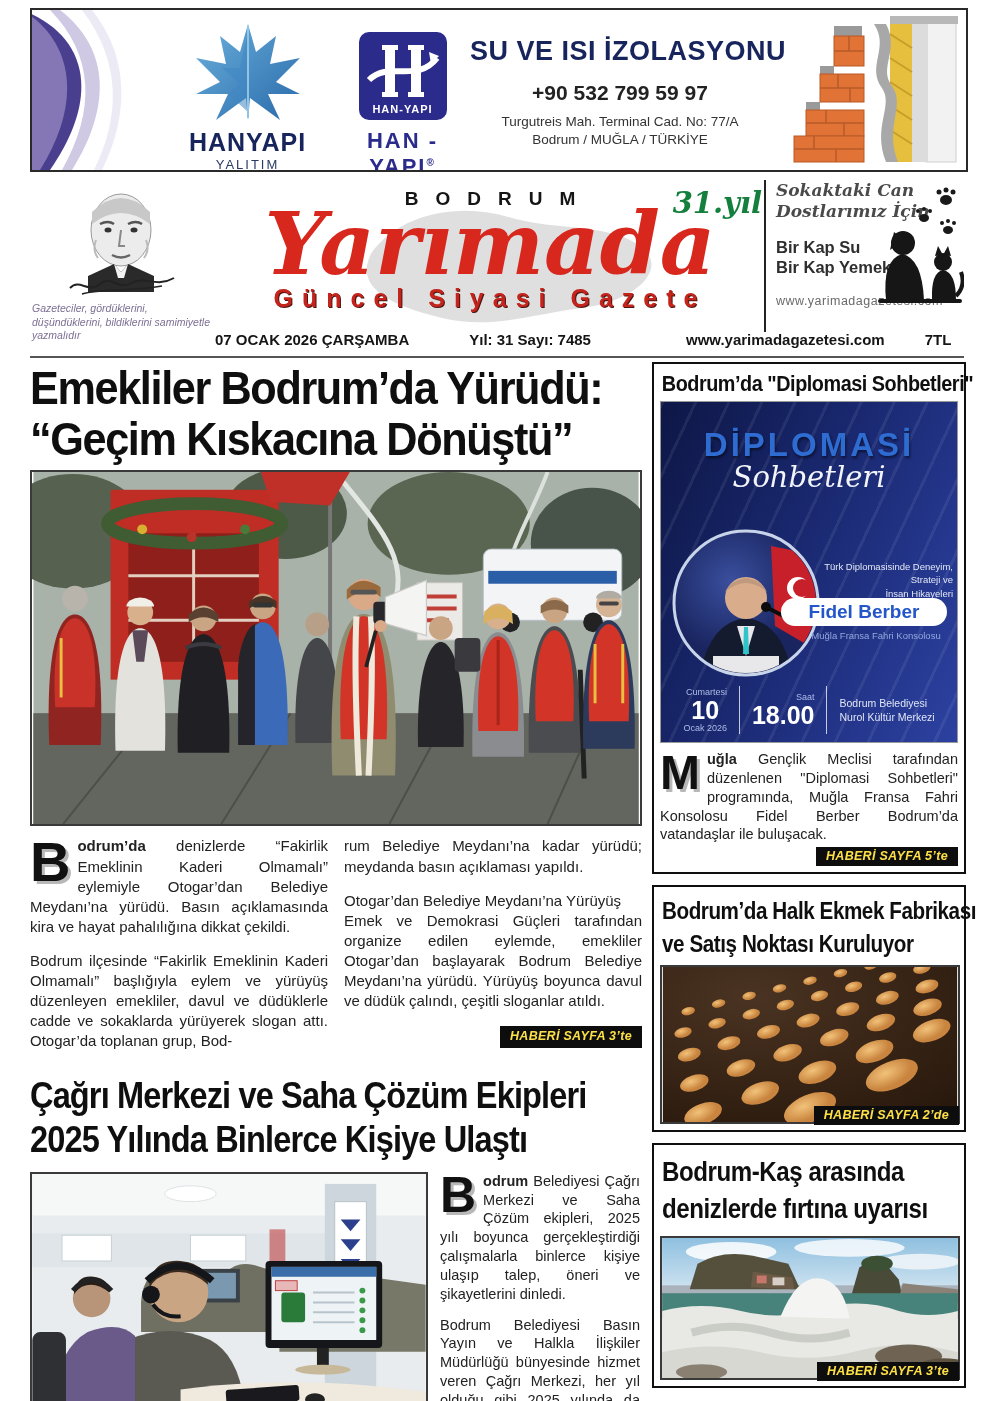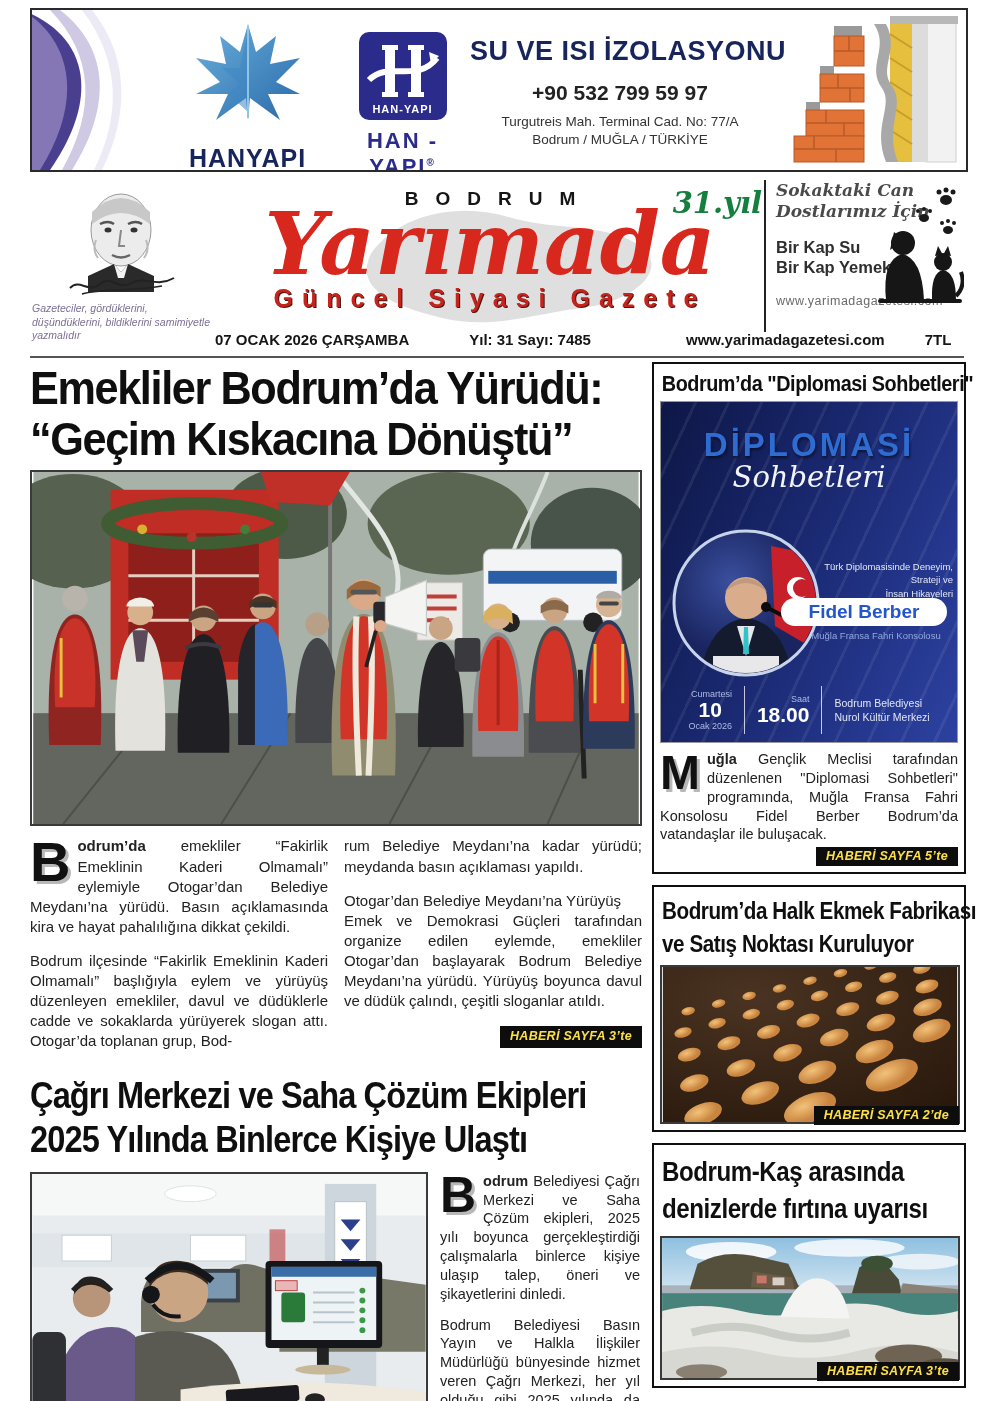--- a/index.html
+++ b/index.html
@@ -3,21 +3,21 @@
 <meta charset="utf-8">
 <style>
   html,body{margin:0;padding:0;background:#888;}
   .page{position:relative;width:996px;height:1401px;background:#ffffff;margin:0 auto;
         font-family:"Liberation Sans",sans-serif;color:#1a1a1a;overflow:hidden;}
 
   
   .ad-banner{position:absolute;left:30px;top:8px;width:934px;height:160px;border:2px solid #2a2a2a;background:#fff;overflow:hidden;}
   .swoosh{position:absolute;left:0;top:0;height:160px;width:130px;}
   .leaf-block{position:absolute;left:128px;top:14px;width:175px;text-align:center;}
-  .leaf-title{font-size:25px;font-weight:bold;color:#17255c;letter-spacing:1px;margin-top:20px;}
+  .leaf-title{font-size:25px;font-weight:bold;color:#17255c;letter-spacing:1px;margin-top:4px;}
   .leaf-sub{font-size:13px;color:#2a3a66;letter-spacing:2px;}
   .sqlogo-block{position:absolute;left:308px;top:22px;width:125px;text-align:center;}
   .sqlogo{position:relative;width:88px;height:88px;margin:0 auto;background:#2b2b8c;border-radius:10px;}
   .sqlogo-text{position:absolute;left:0;right:0;bottom:5px;color:#fff;font-size:11px;font-weight:bold;letter-spacing:1px;}
   .brand-name{font-size:22px;font-weight:bold;color:#2b2b8c;letter-spacing:2px;margin-top:8px;}
   .brand-name sup{font-size:10px;}
   .iso-block{position:absolute;left:438px;top:26px;width:300px;text-align:center;}
   .iso-title{font-size:27px;font-weight:bold;color:#17255c;letter-spacing:0.5px;white-space:nowrap;}
   .iso-phone{font-size:21px;font-weight:bold;color:#222;margin-top:14px;}
   .iso-addr{font-size:13.5px;color:#333;margin-top:8px;line-height:1.35;}
@@ -98,21 +98,21 @@
   .poster-photo{position:absolute;left:10px;top:126px;}
   .poster-desc{position:absolute;right:4px;top:158px;width:152px;color:#e2e8f6;font-size:9.5px;
       line-height:1.4;text-align:right;}
   .speaker-box{position:absolute;right:10px;top:196px;width:166px;background:#fff;border-radius:14px;
       text-align:center;font-weight:bold;color:#2356c8;font-size:19px;padding:3px 0;margin-left:14px;}
   .speaker-title{position:absolute;right:4px;top:228px;width:154px;color:#93a8de;font-size:9.5px;text-align:center;}
   .poster-footer{position:absolute;left:0;right:0;bottom:8px;display:flex;justify-content:center;
       align-items:center;color:#fff;}
   .pf-cell{padding:0 12px;text-align:center;}
   .pf-small{font-size:9px;color:#aebbe8;text-align:right;}
-  .pf-big{font-size:21px;font-weight:bold;line-height:1.05;}
+  .pf-big{font-size:25px;font-weight:bold;line-height:1.05;}
   .pf-venue{font-size:10.5px;text-align:left;line-height:1.35;color:#dfe5f6;}
   .pf-div{width:1px;height:48px;background:rgba(255,255,255,.75);}
 </style>
 </head>
 <body>
 
 <div class="page">
 
   <div class="ad-banner">
     <svg class="swoosh" viewBox="0 0 130 160">
@@ -389,21 +389,21 @@
           <g transform="translate(412,158)">
               <circle r="12" fill="#caa584"></circle>
               <path d="M-23,120 C-25,42 -11,14 0,14 C11,14 25,42 23,120 Z" fill="#26262a"></path>
               <rect x="14" y="10" width="26" height="34" rx="4" fill="#3a3a3e"></rect>
             </g>
         </g>
       </svg>
 
       <div class="story-cols">
         <div class="story-col">
-          <p><span class="dropcap">B</span><b>odrum’da</b><span> emekliler “Fakirlik Emeklinin Kaderi Olmamalı” eylemiyle Otogar’dan Belediye Meydanı’na yürüdü. Basın açıklamasında kira ve hayat pahalılığına dikkat çekildi.</span></p>
+          <p><span class="dropcap">B</span><b>odrum’da</b><span> denizlerde “Fakirlik Emeklinin Kaderi Olmamalı” eylemiyle Otogar’dan Belediye Meydanı’na yürüdü. Basın açıklamasında kira ve hayat pahalılığına dikkat çekildi.</span></p>
           <p>Bodrum ilçesinde “Fakirlik Emeklinin Kaderi Olmamalı” başlığıyla eylem ve yürüyüş düzenleyen emekliler, davul ve düdüklerle cadde ve sokaklarda yürüyerek slogan attı. Otogar’da toplanan grup, Bod-</p>
         </div>
         <div class="story-col">
           <p>rum Belediye Meydanı’na kadar yürüdü; meydanda basın açıklaması yapıldı.</p>
           <p><span>Otogar’dan Belediye Meydanı’na Yürüyüş</span><br><span>Emek ve Demokrasi Güçleri tarafından organize edilen eylemde, emekliler Otogar’dan başlayarak Bodrum Belediye Meydanı’na yürüdü. Yürüyüş boyunca davul ve düdük çalındı, çeşitli sloganlar atıldı.</span></p>
           <div class="badge-row"><span class="badge">HABERİ SAYFA  3’te</span></div>
         </div>
       </div>
 
       <div style="margin-top:9px;">

